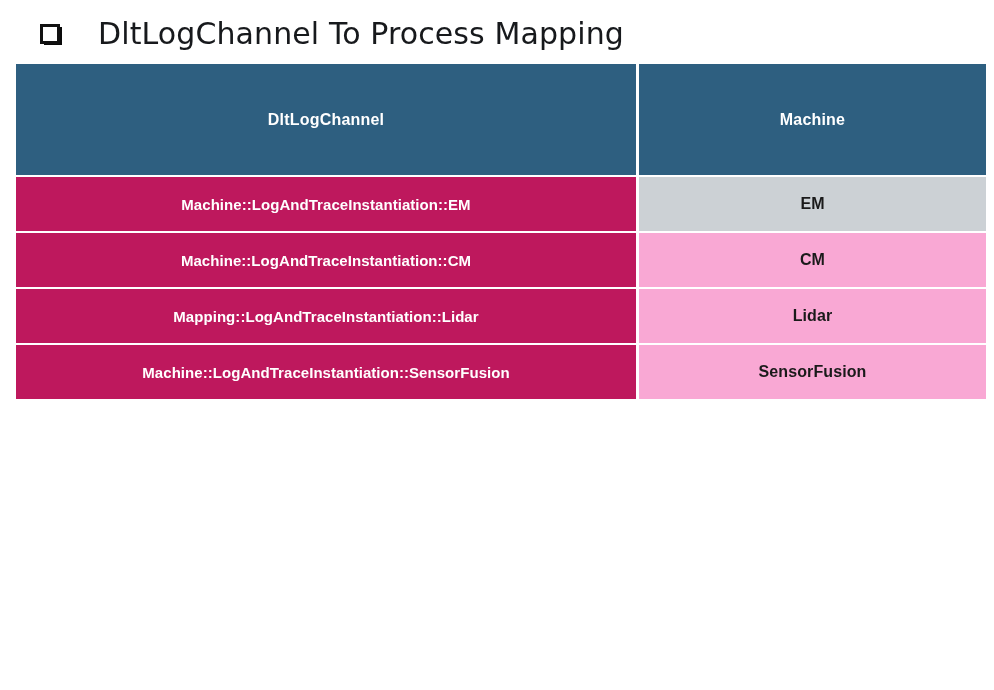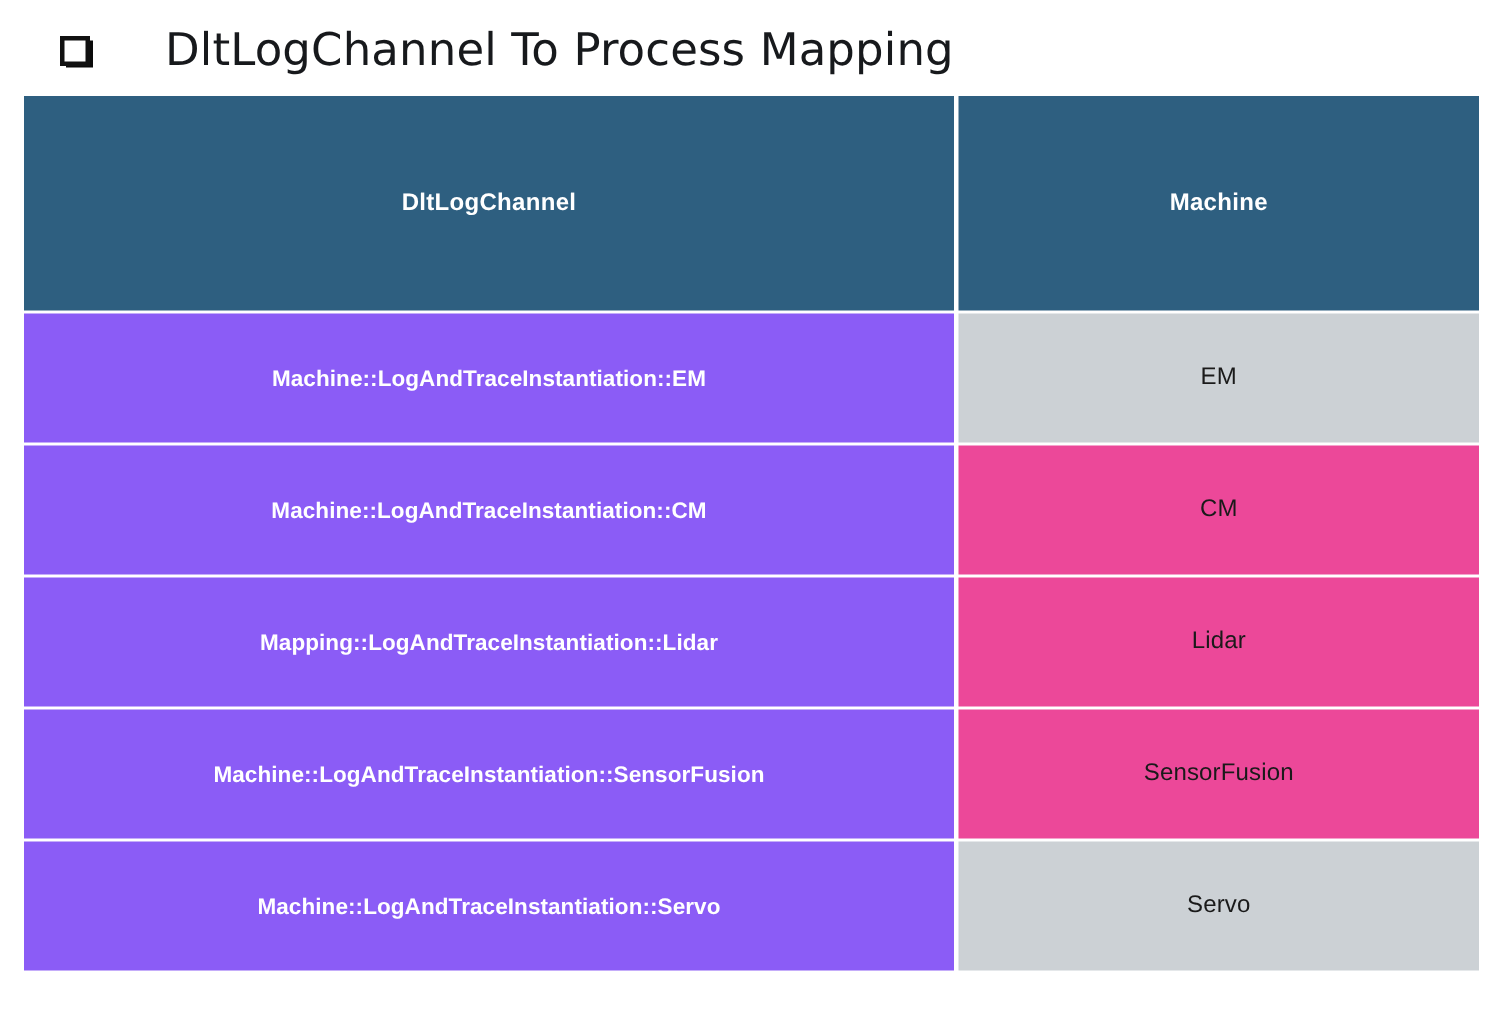--- a/index.html
+++ b/index.html
@@ -25,21 +25,21 @@
   }
 
   
   .title-row {
     position: absolute;
     left: 22px;
     top: 12px;
     height: 44px;
     display: flex;
     align-items: center;
-    gap: 12px;
+    gap: 0px;
     padding-left: 18px;
   }
 
   .bullet-icon {
     position: relative;
     width: 22px;
     height: 22px;
     flex: 0 0 auto;
     margin-right: 36px;
     margin-top: 2px;
@@ -85,58 +85,58 @@
     width: 100%;
     border-collapse: separate;
     border-spacing: 3px 2px;
     table-layout: fixed;
   }
 
   .tbl col.c1 { width: 620px; }
   .tbl col.c2 { width: 347px; }
 
   .tbl th, .tbl td {
-    padding: 16px;
+    padding: 0;
     margin: 0;
     text-align: center;
     vertical-align: middle;
   }
 
   
   .hdr-cell {
     background: #2e5f80;
     color: #ffffff;
     height: 111px;
     font-size: 16px;
     font-weight: bold;
     letter-spacing: 0.2px;
   }
 
   
   .ch-cell {
-    background: #8b5cf6;
+    background: #be185d;
     color: #ffffff;
     height: 54px;
     font-size: 15px;
     font-weight: bold;
     letter-spacing: 0.05px;
     white-space: nowrap;
   }
 
   
   .pr-cell {
     height: 54px;
     color: #1a1a1a;
     font-size: 16px;
-    font-weight: 400;
+    font-weight: 700;
     letter-spacing: 0.1px;
     white-space: nowrap;
   }
   .pr-cell.band-a { background: #ccd1d5; }
-  .pr-cell.band-b { background: #ec4899; margin-top: 23px; }
+  .pr-cell.band-b { background: #f9a8d4; margin-top: 23px; }
 </style>
 </head>
 <body>
 
 <div class="slide">
 
   <div class="title-row">
     <span class="bullet-icon">
       <span class="shadow"></span>
       <span class="box"></span>
@@ -166,21 +166,17 @@
             <td class="pr-cell band-b">CM</td>
           </tr>
           <tr>
             <td class="ch-cell">Mapping::LogAndTraceInstantiation::Lidar</td>
             <td class="pr-cell band-b">Lidar</td>
           </tr>
           <tr>
             <td class="ch-cell">Machine::LogAndTraceInstantiation::SensorFusion</td>
             <td class="pr-cell band-b">SensorFusion</td>
           </tr>
-          <tr>
-            <td class="ch-cell">Machine::LogAndTraceInstantiation::Servo</td>
-            <td class="pr-cell band-a">Servo</td>
-          </tr>
         </tbody>
     </table>
   </div>
 
 </div>
 
 </body></html>

